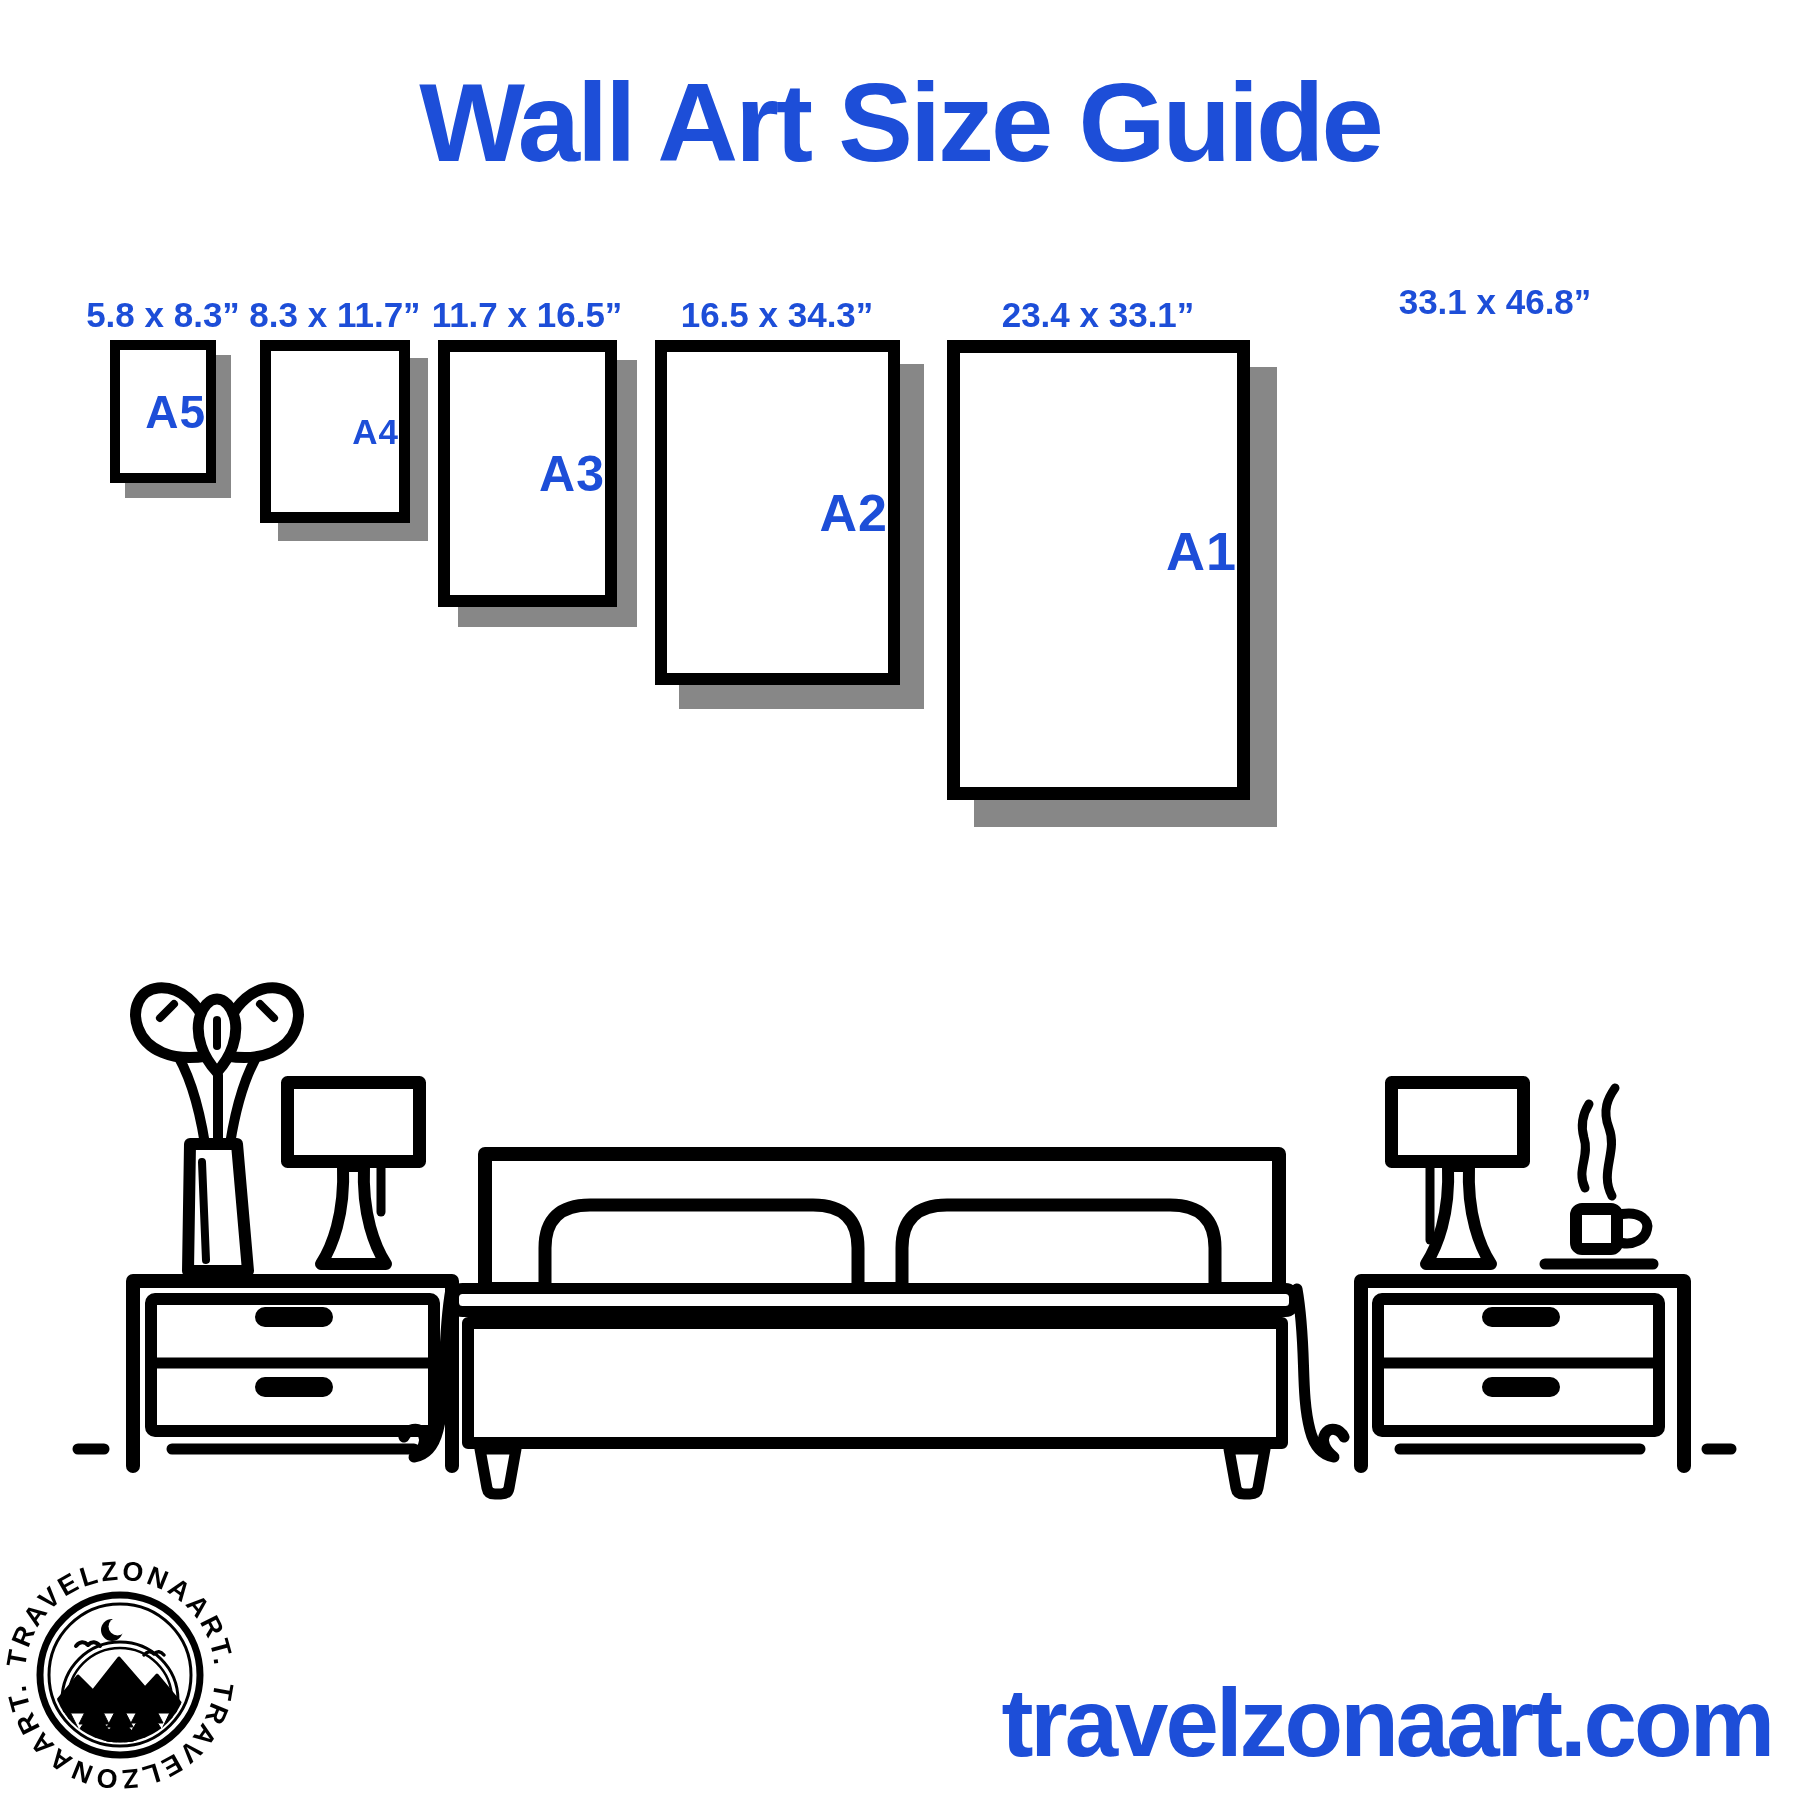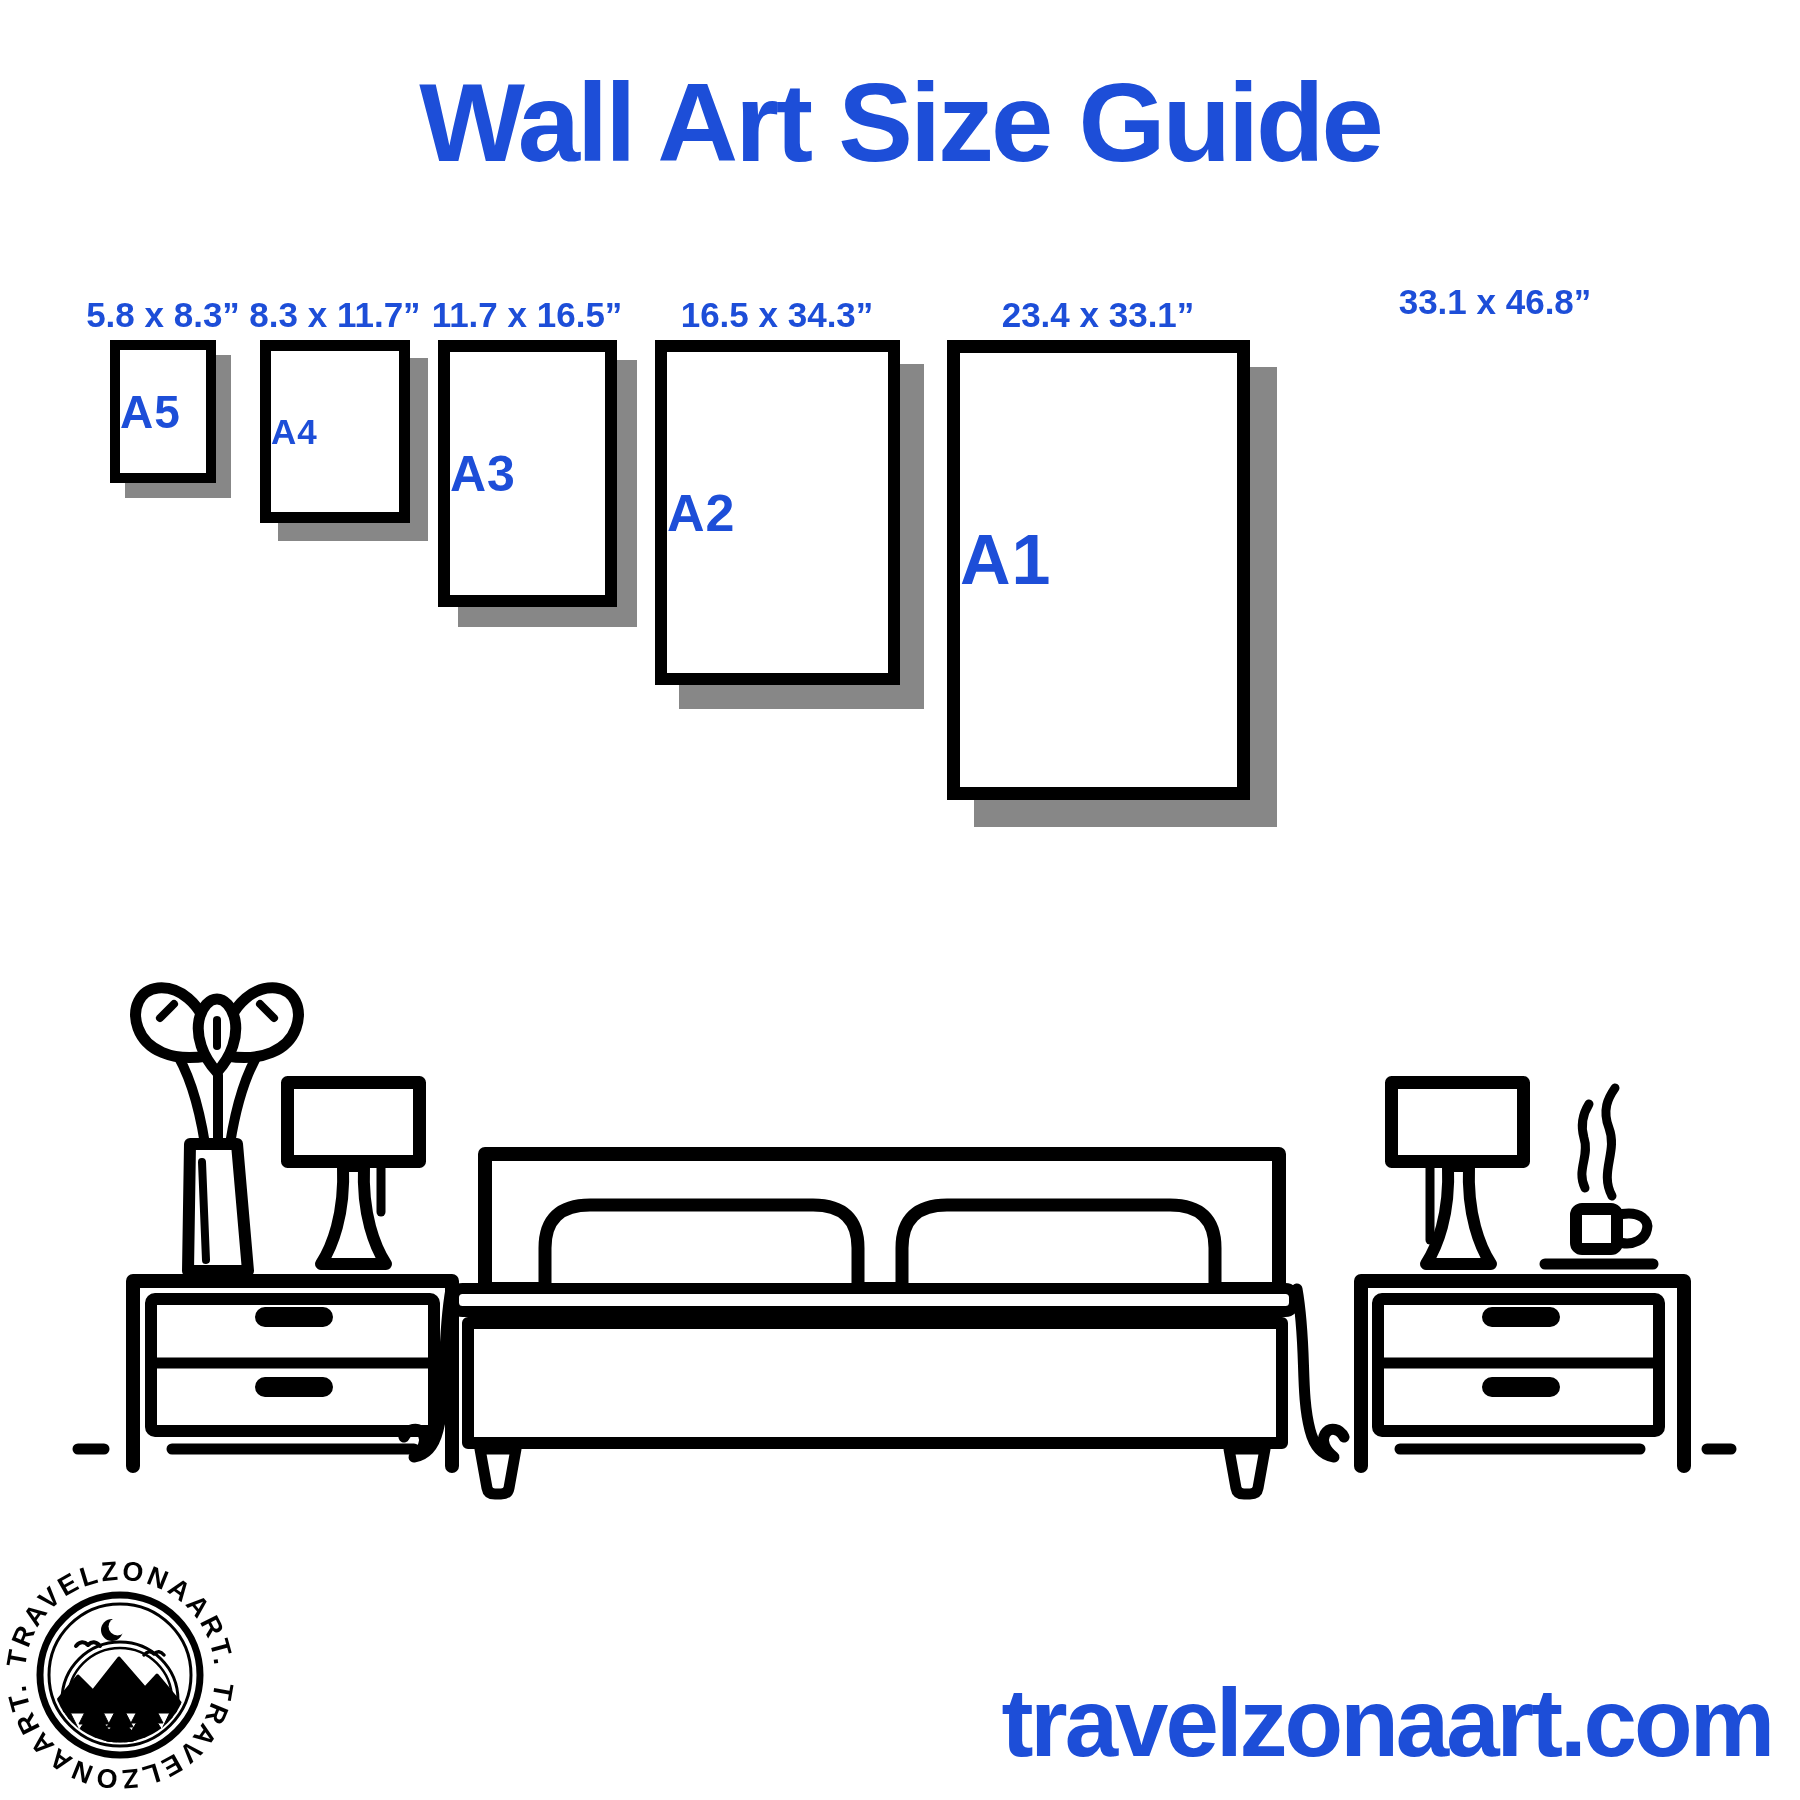--- a/index.html
+++ b/index.html
@@ -1,21 +1,21 @@
 <!DOCTYPE html>
 <html><head>
 <meta charset="utf-8">
 <style>
   html,body{margin:0;padding:0;background:#fff;}
   #poster{position:relative;width:1800px;height:1800px;background:#fff;overflow:hidden;
           font-family:"Liberation Sans", sans-serif;color:#1d4ed8;}
   .title{position:absolute;left:0;top:58px;width:1800px;text-align:center;
          font-size:112px;font-weight:bold;letter-spacing:-3px;}
   .frame{position:absolute;background:#fff;border-style:solid;border-color:#000;
-         box-sizing:border-box;display:flex;align-items:center;justify-content:flex-start;}
+         box-sizing:border-box;display:flex;align-items:center;justify-content:flex-end;}
   .frame .fl{font-weight:bold;letter-spacing:1px;}
   .dim{position:absolute;width:300px;text-align:center;font-size:35px;font-weight:bold;}
   .scene{position:absolute;left:0;top:840px;}
   .logo{position:absolute;left:6px;top:1558px;}
   .site{position:absolute;right:28px;top:1668px;width:1000px;text-align:right;
         font-size:96px;font-weight:bold;letter-spacing:-3px;}
   svg .ln{fill:none;stroke:#000;stroke-linecap:round;stroke-linejoin:round;}
   svg .fw{fill:#fff;stroke:#000;stroke-linecap:round;stroke-linejoin:round;}
   svg .fb{fill:#000;stroke:#000;stroke-linejoin:round;}
   .badge-text{font-family:"Liberation Sans",sans-serif;font-weight:bold;font-size:27px;letter-spacing:3px;fill:#000;}
@@ -40,21 +40,21 @@
   <div class="frame" style="left:260px;top:340px;width:150px;height:183px;border-width:11px;box-shadow:18px 18px 0 #878787;">
     <span class="fl" style="font-size:35px;">A4</span>
   </div>
   <div class="frame" style="left:438px;top:340px;width:179px;height:267px;border-width:12px;box-shadow:20px 20px 0 #878787;">
     <span class="fl" style="font-size:50px;">A3</span>
   </div>
   <div class="frame" style="left:655px;top:340px;width:245px;height:345px;border-width:12px;box-shadow:24px 24px 0 #878787;">
     <span class="fl" style="font-size:52px;">A2</span>
   </div>
   <div class="frame" style="left:947px;top:340px;width:303px;height:460px;border-width:13px;box-shadow:27px 27px 0 #878787;align-items:flex-start;">
-    <span class="fl" style="font-size:70px;padding-top:167px;">A1</span>
+    <span class="fl" style="font-size:54px;padding-top:167px;">A1</span>
   </div>
 
   <svg class="scene" width="1800" height="680" viewBox="0 840 1800 680">
 
     <g>
       <path class="ln" stroke-width="11" d="M 78,1449 H 104"></path>
       <path class="ln" stroke-width="11" d="M 172,1449 H 414"></path>
       <path class="ln" stroke-width="11" d="M 1400,1449 H 1640"></path>
       <path class="ln" stroke-width="11" d="M 1707,1449 H 1731"></path>
     </g>

